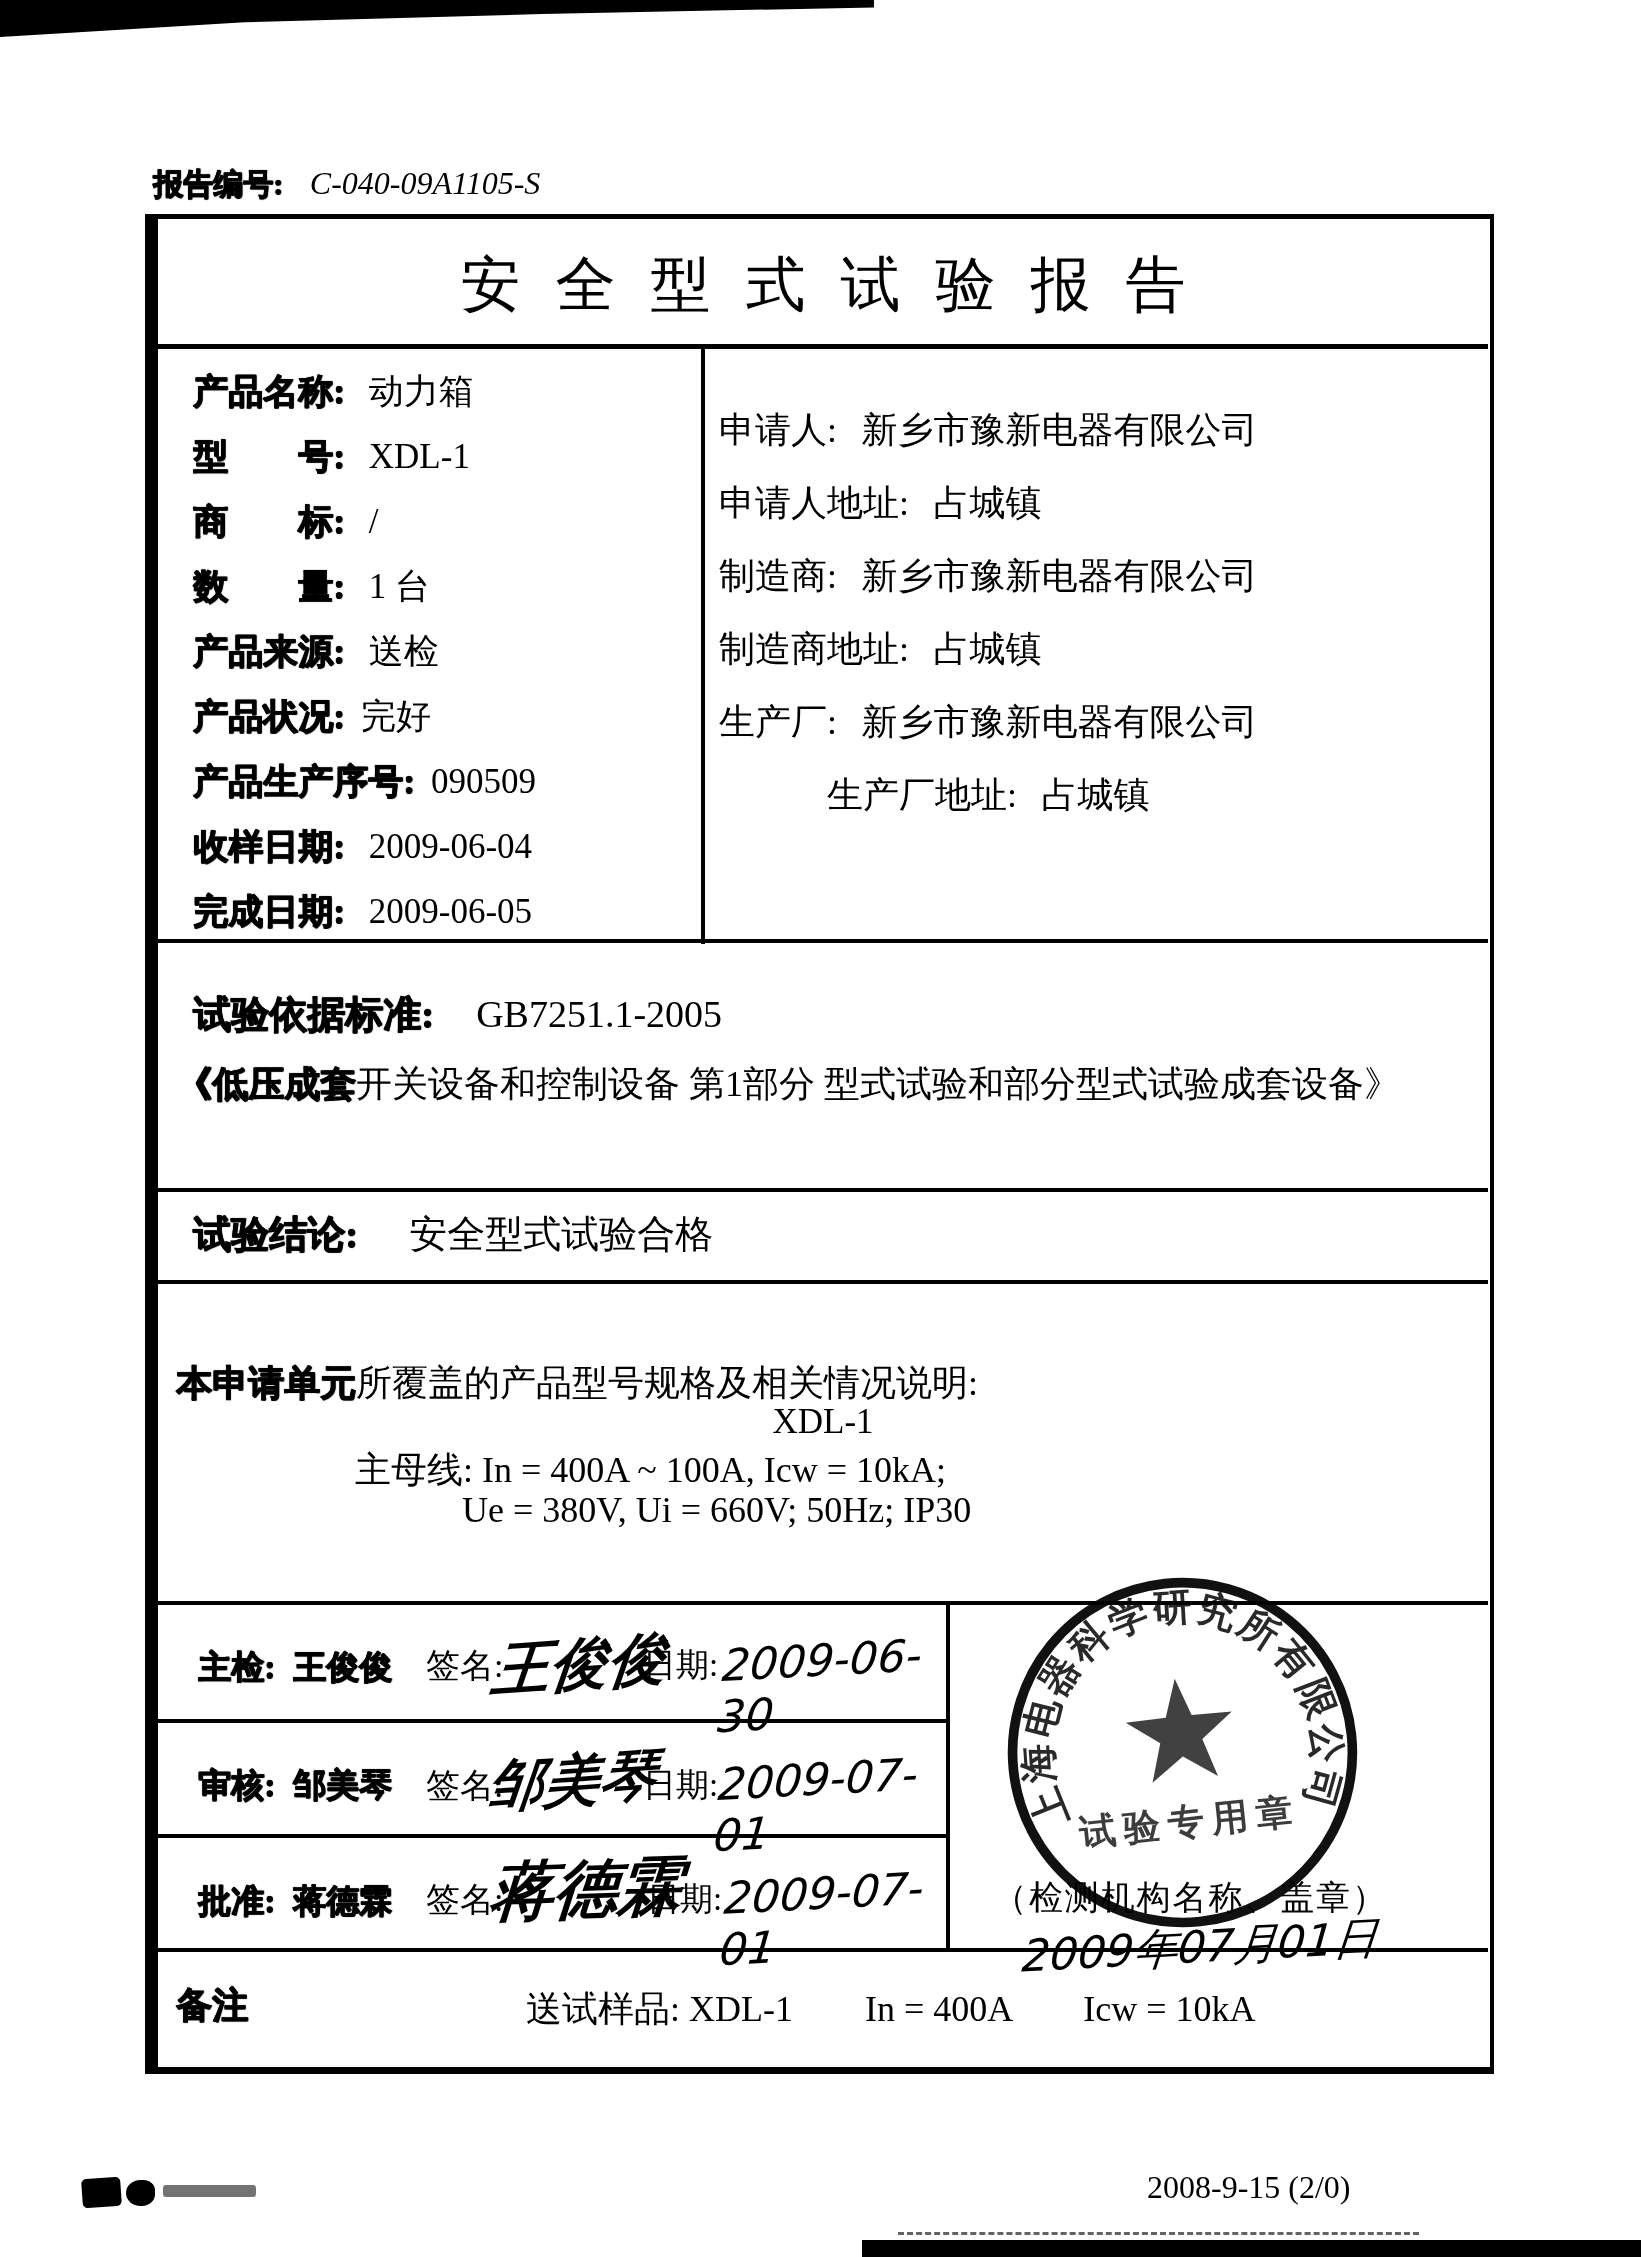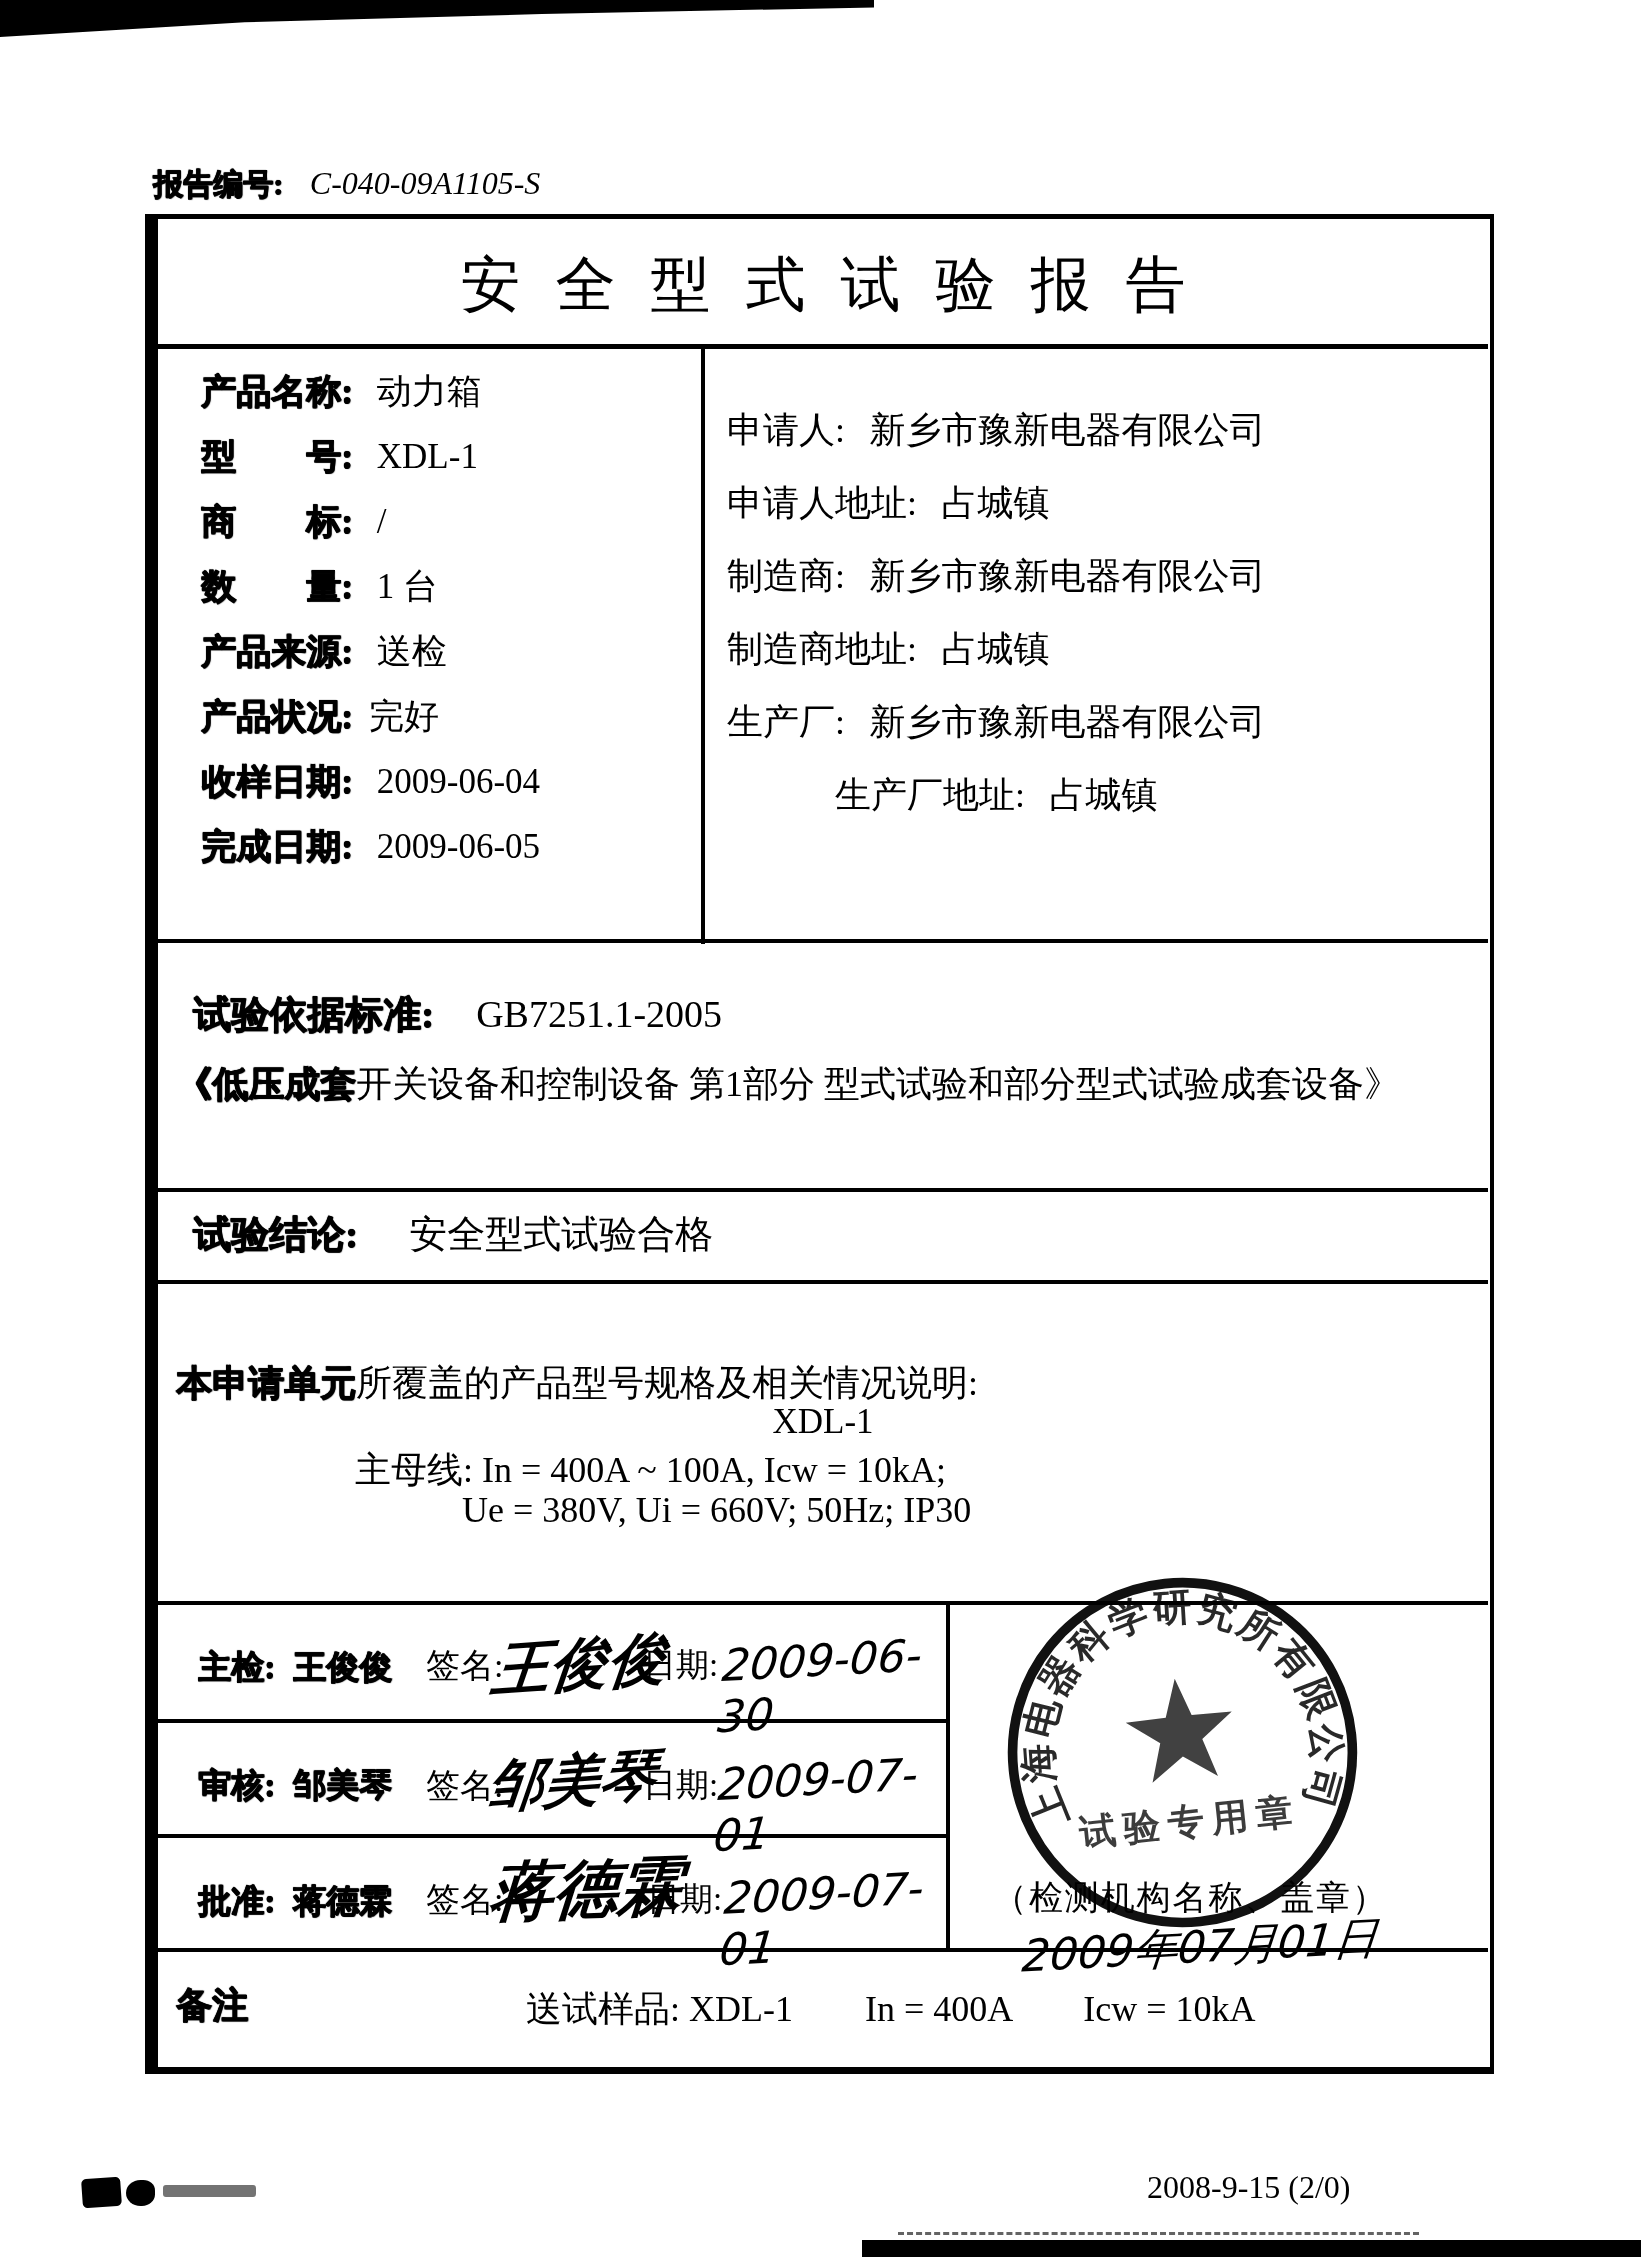--- a/index.html
+++ b/index.html
@@ -20,21 +20,21 @@
     font-style:italic;font-weight:500;
     transform:rotate(-3deg) skewX(-8deg);
   }
   .sig{
     display:inline-block;
     font-family:"DejaVu Sans","Liberation Sans",sans-serif;
     font-style:italic;font-weight:600;
     transform:rotate(-4deg) skewX(-10deg);
   }
   .row-flex{display:flex;flex-direction:column;}
-  .field-row{white-space:nowrap;margin-left:8px;}
+  .field-row{white-space:nowrap;}
   .val{margin-left:15.4px;}
   
   .artifact-top{
     position:absolute;left:0;top:0;width:874px;height:37px;background:#000;
     clip-path:polygon(0 0,100% 0,100% 20%,62% 38%,28% 60%,0 100%);
   }
   .blob{position:absolute;background:#000;border-radius:4.8px;}
   .stamp-wrap{transform:rotate(-6deg);opacity:.93;}
 </style>
 </head>
@@ -83,20 +83,24 @@
     </div>
     <div class="field-row" style="height:65px;line-height:65px;">
       <span class="smudge">产品来源:</span>
       <span class="val print">送检</span>
     </div>
     <div class="field-row" style="height:65px;line-height:65px;">
       <span class="smudge">产品状况:</span>
       <span class="val print" style="margin-left:7.7px;">完好</span>
     </div>
     <div class="field-row" style="height:65px;line-height:65px;">
+      <span class="smudge">产品生产序号:</span>
+      <span class="val print" style="margin-left:7.7px;">090509</span>
+    </div>
+    <div class="field-row" style="height:65px;line-height:65px;">
       <span class="smudge">收样日期:</span>
       <span class="val print">2009-06-04</span>
     </div>
     <div class="field-row" style="height:65px;line-height:65px;">
       <span class="smudge">完成日期:</span>
       <span class="val print">2009-06-05</span>
     </div>
   </div>
 
   <div class="abs row-flex print" style="left:719px;top:394px;font-size:36px;">

